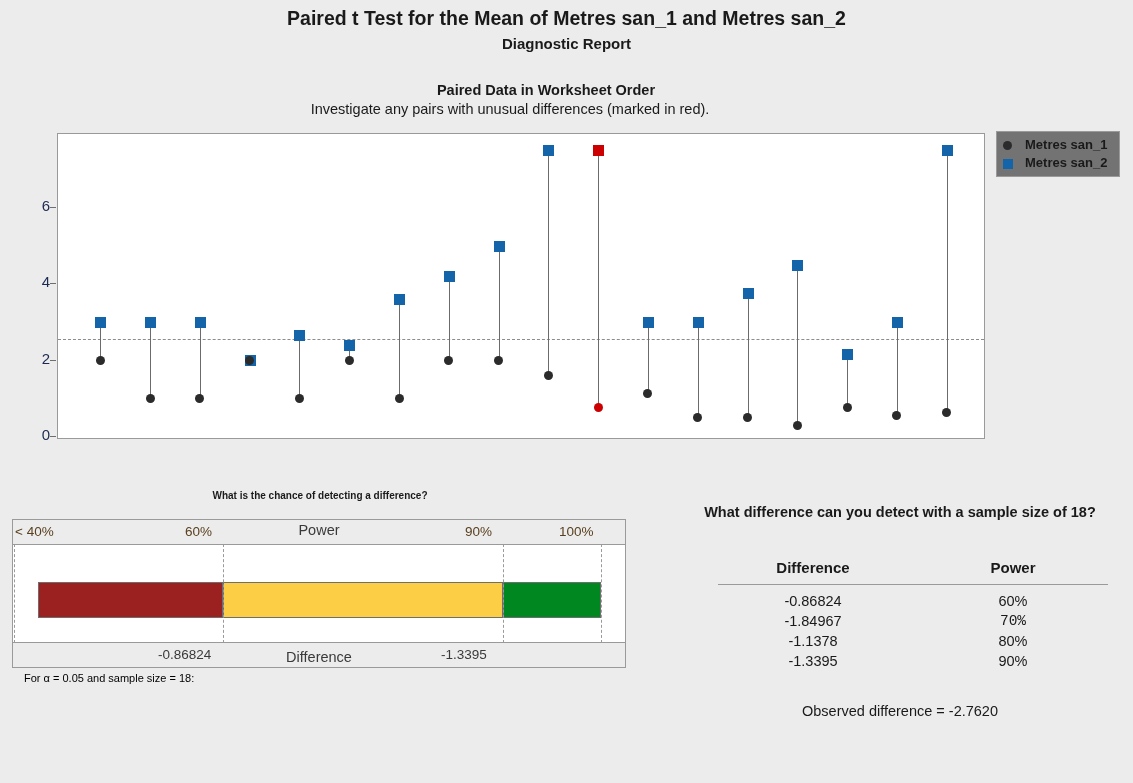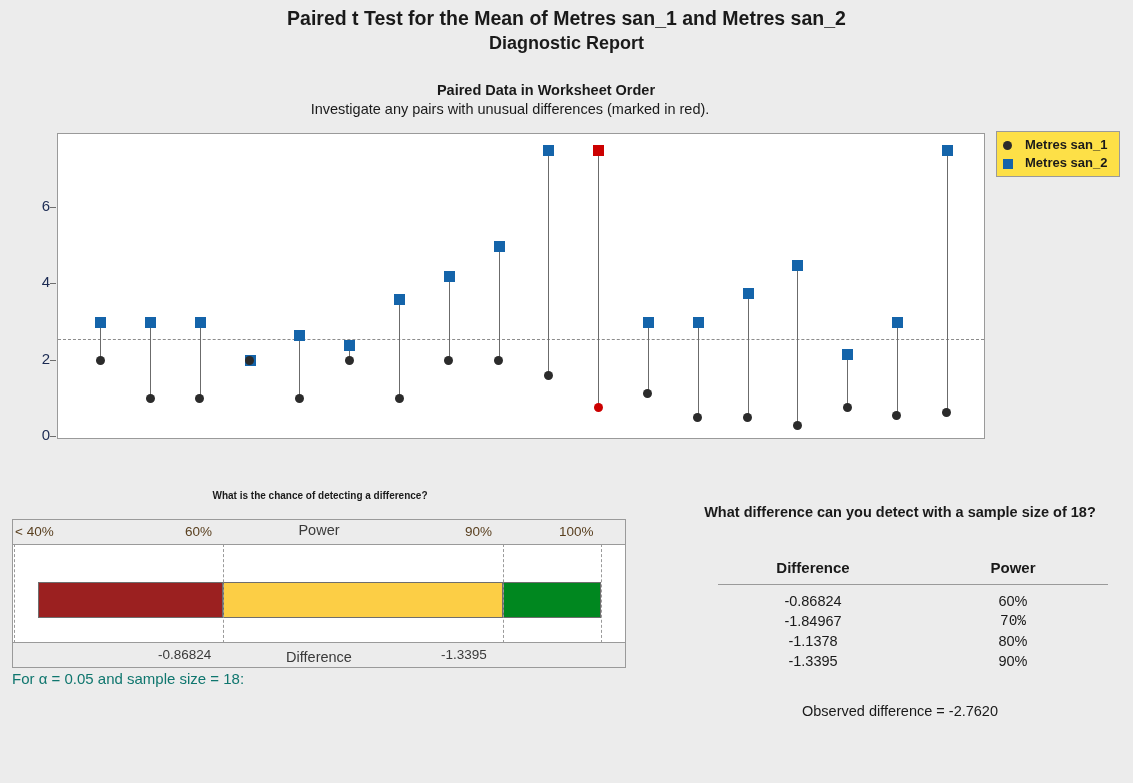--- a/index.html
+++ b/index.html
@@ -13,21 +13,21 @@
   }
   .abs{position:absolute;}
 
   
   #main-title{
     left:0;top:6px;width:1133px;text-align:center;
     font-size:19.5px;font-weight:bold;line-height:25px;
   }
   #main-subtitle{
     left:0;top:31px;width:1133px;text-align:center;
-    font-size:18px;font-weight:bold;line-height:25px;
+    font-size:15px;font-weight:bold;line-height:25px;
   }
   #panel-title{
     left:0;top:81px;width:1020px;text-align:center;
     font-size:14.5px;font-weight:bold;line-height:19px;margin-left:36px;
   }
   #panel-subtitle{
     left:0;top:100px;width:1020px;text-align:center;
     font-size:14.5px;line-height:19px;
   }
 
@@ -43,21 +43,21 @@
   }
   .pair-stem{position:absolute;width:1px;background:#6b6b6b;}
   .mk-circle{
     position:absolute;width:9px;height:9px;border-radius:50%;
   }
   .mk-square{position:absolute;width:11px;height:11px;}
 
   
   #legend{
     left:996px;top:131px;width:122px;height:44px;
-    background:#fde047;border:1px solid #9a9a9a;
+    background:#737373;border:1px solid #9a9a9a;
   }
   .legend-row{
     position:absolute;left:6px;height:18px;line-height:18px;
     font-size:13px;font-weight:bold;color:#1a1a1a;white-space:nowrap;
   }
   .legend-sym{position:absolute;left:0;}
   .legend-txt{position:absolute;left:22px;}
 
   
   #power-title{
@@ -80,22 +80,22 @@
     position:absolute;font-size:13.5px;color:#3a3a3a;
     line-height:24px;white-space:nowrap;
   }
   .pw-lab.num{color:#5a4020;}
   .pw-grid{position:absolute;top:24px;width:0;height:99px;border-left:1px dashed #9a9a9a;}
   #bar-row{position:absolute;left:0;top:62px;height:36px;}
   .bar-seg{position:absolute;top:0;height:36px;border:1px solid #6e6e6e;box-sizing:border-box;}
 
   
   #explain{
-    left:12px;top:668px;width:600px;
-    font-size:15px;line-height:21.5px;color:#0f766e;
+    left:24px;top:668px;width:600px;
+    font-size:11px;line-height:21.5px;color:#000000;
   }
 
   
   #diff-title{
     left:660px;top:502px;width:480px;text-align:center;
     font-size:14.5px;font-weight:bold;line-height:21px;
   }
   #diff-table{left:718px;top:559px;width:390px;}
   .dt-head{
     position:absolute;top:0;font-size:15px;font-weight:bold;text-align:center;

